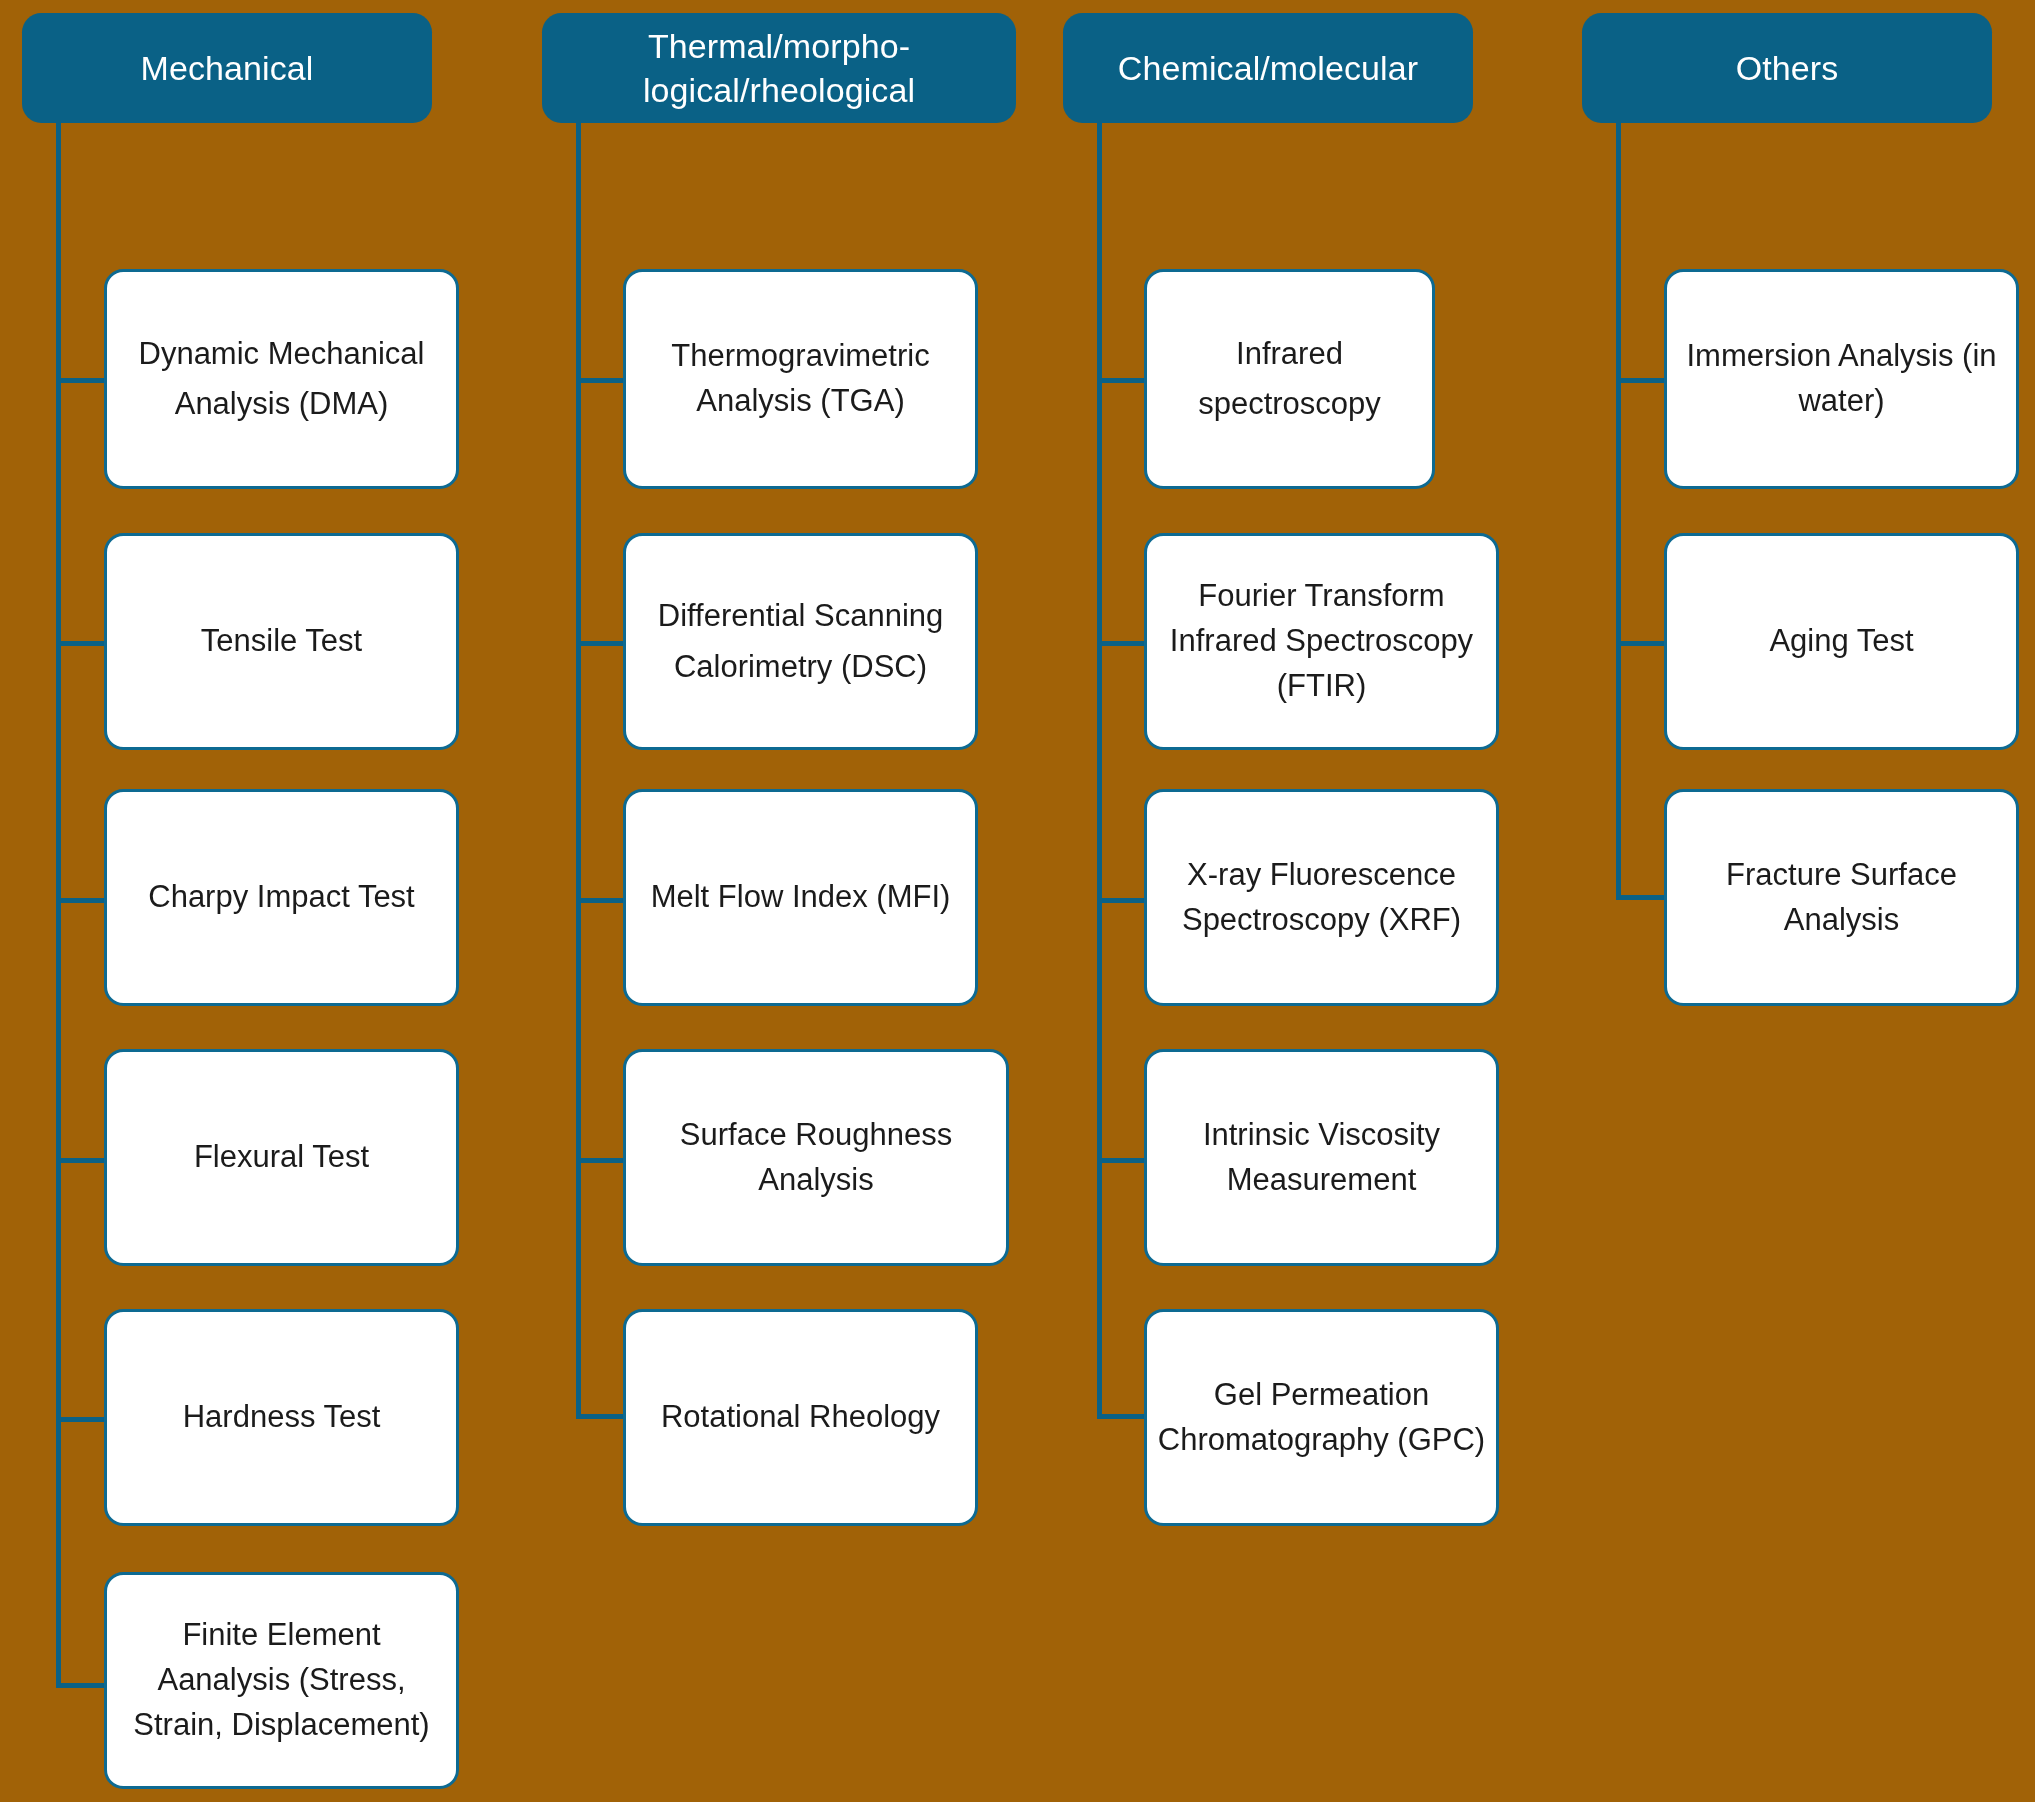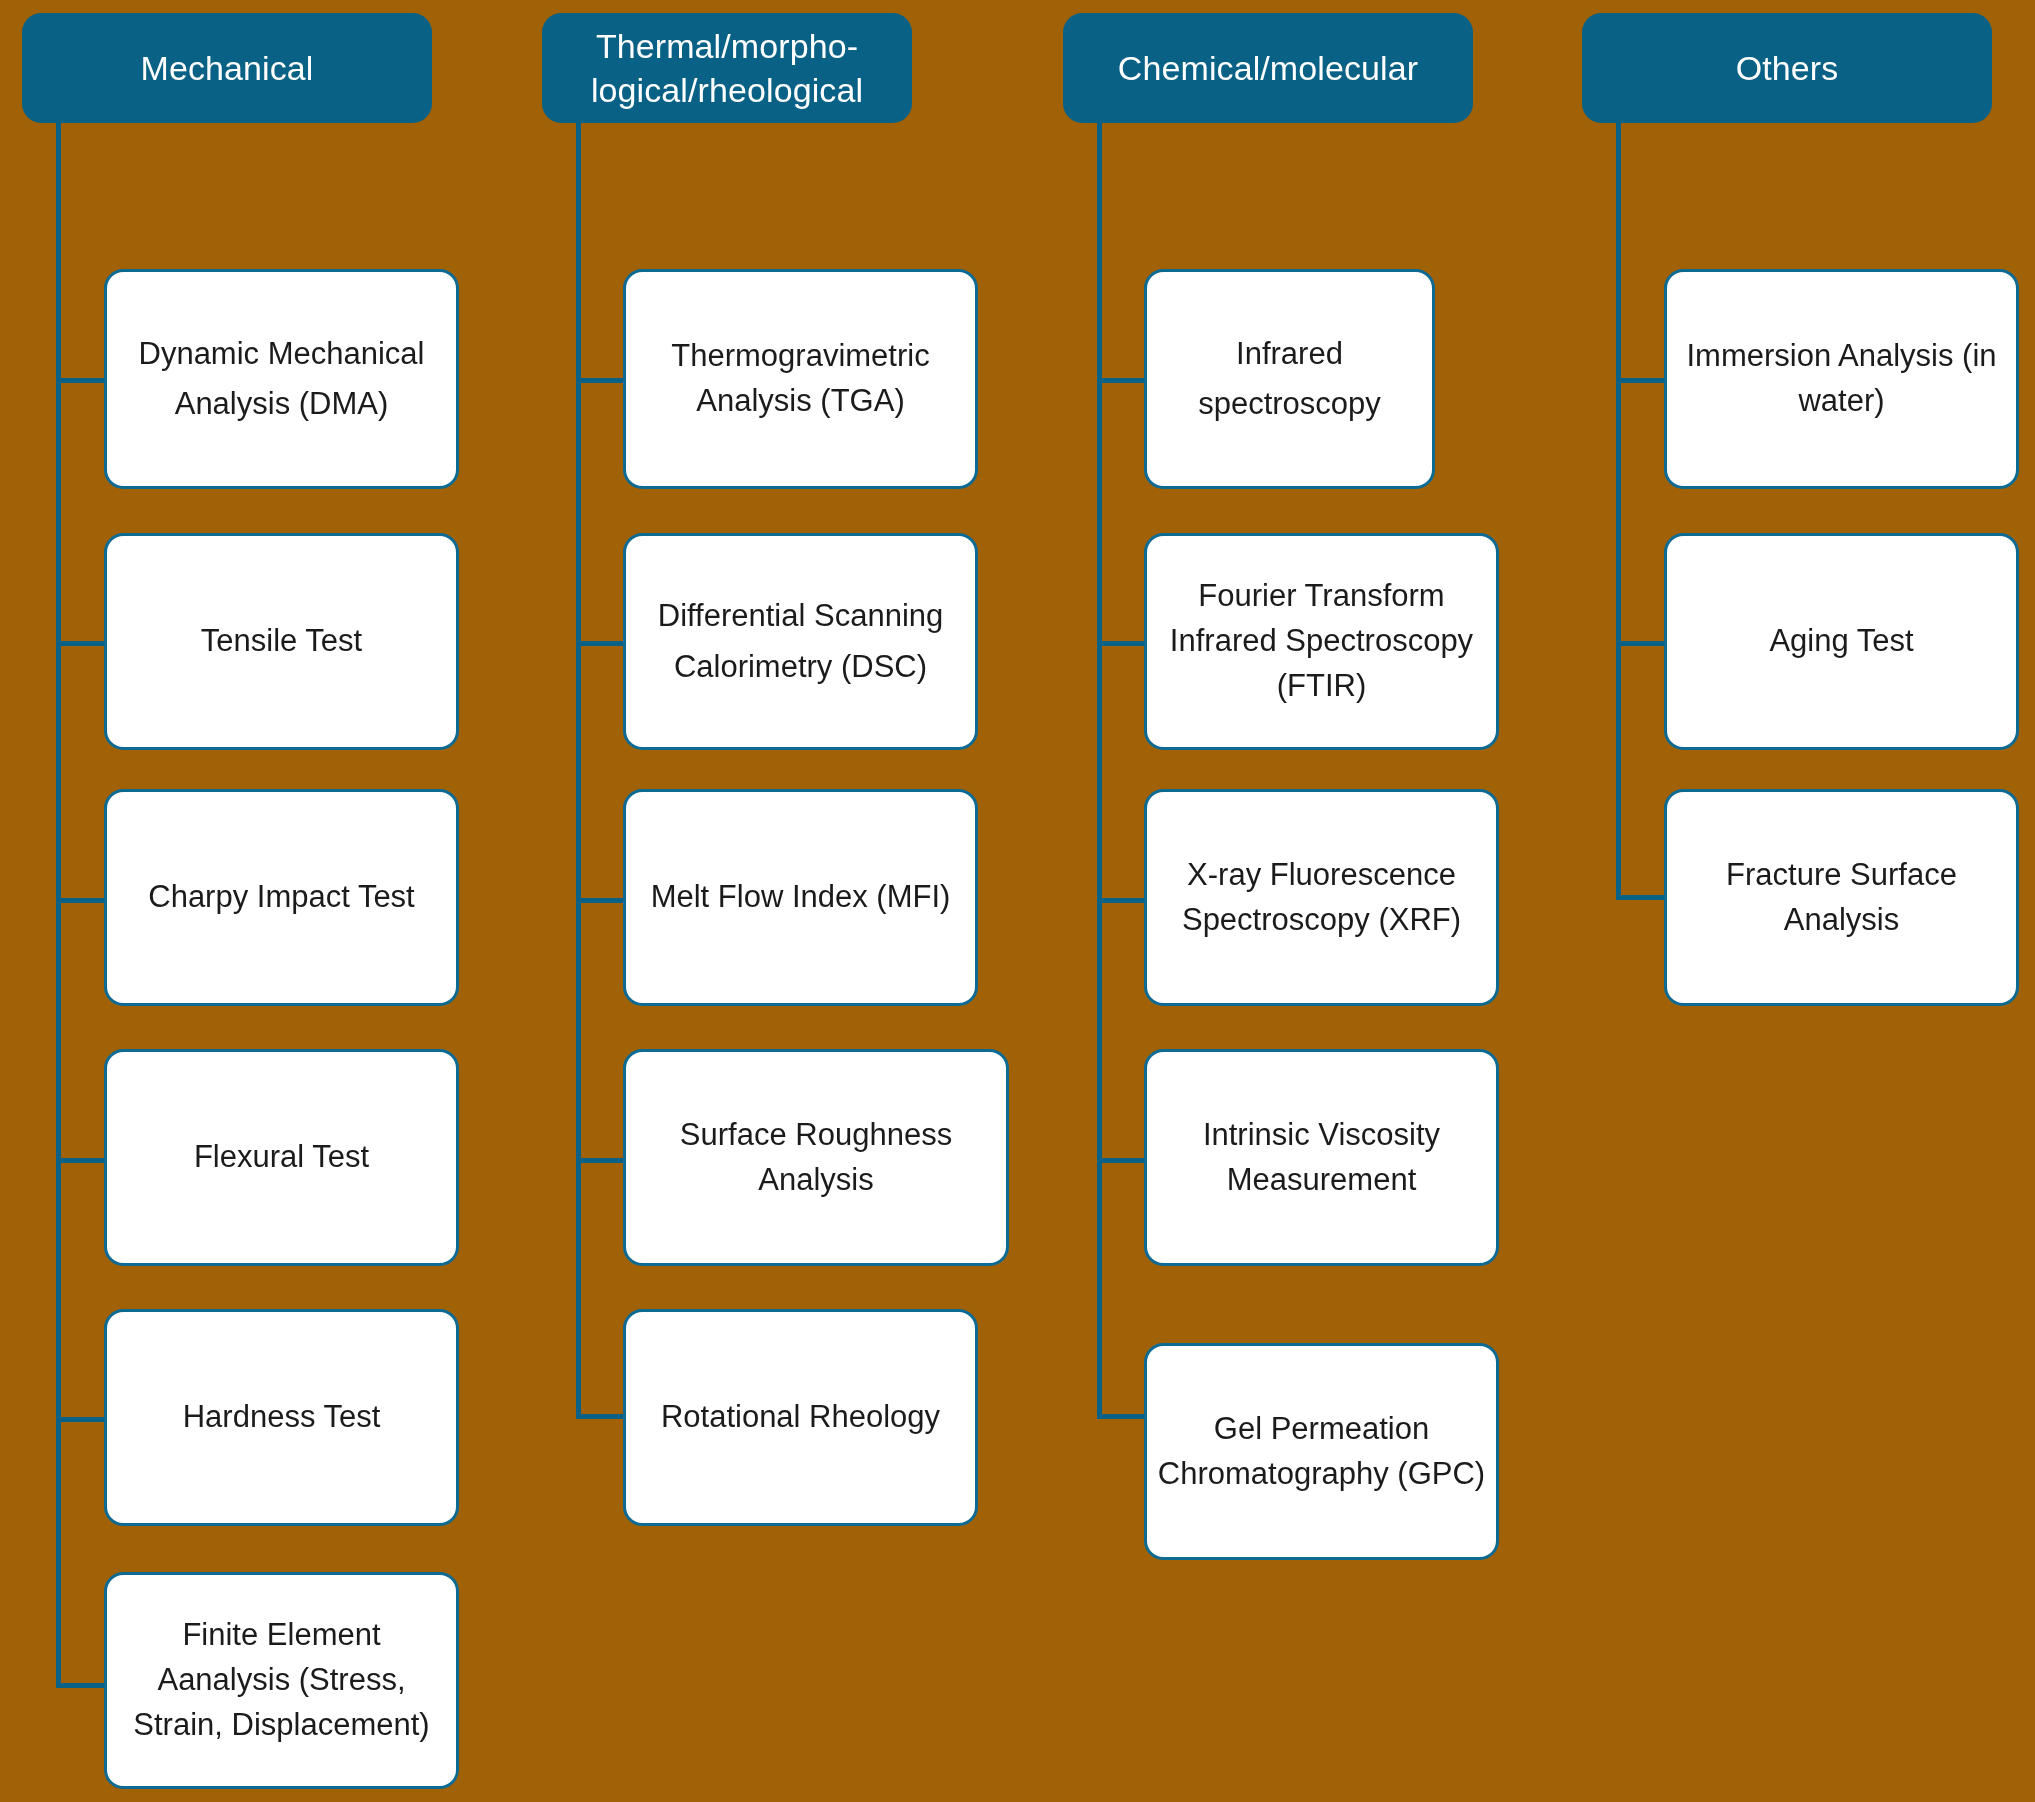--- a/index.html
+++ b/index.html
@@ -93,21 +93,21 @@
     <div class="child-box loose" style="left:104px; top:789px; width:355px; height:217px;">Charpy Impact Test</div>
 
     <div class="child-box" style="left:104px; top:1049px; width:355px; height:217px;">Flexural Test</div>
 
     <div class="child-box" style="left:104px; top:1309px; width:355px; height:217px;">Hardness Test</div>
 
     <div class="child-box" style="left:104px; top:1572px; width:355px; height:217px;">Finite Element Aanalysis (Stress, Strain, Displacement)</div>
   </div>
 
   <div class="column">
-    <div class="header-box" style="left:542px; top:13.4px; width:370px; height:110px;">Thermal/morpho-logical/rheological</div>
+    <div class="header-box" style="left:542px; top:13.4px; width:474px; height:110px;">Thermal/morpho-logical/rheological</div>
 
     <div class="trunk" style="left:576px; top:123px; height:1296px;"></div>
 
     <div class="branch" style="left:576px; top:378px; width:53px;"></div>
     <div class="branch" style="left:576px; top:641px; width:53px;"></div>
     <div class="branch" style="left:576px; top:898px; width:53px;"></div>
     <div class="branch" style="left:576px; top:1158px; width:53px;"></div>
     <div class="branch" style="left:576px; top:1414px; width:53px;"></div>
 
     <div class="child-box" style="left:623px; top:269px; width:355px; height:220px;">Thermogravimetric Analysis (TGA)</div>
@@ -133,21 +133,21 @@
     <div class="branch" style="left:1097px; top:1414px; width:53px;"></div>
 
     <div class="child-box loose" style="left:1144px; top:269px; width:291px; height:220px;">Infrared spectroscopy</div>
 
     <div class="child-box" style="left:1144px; top:533px; width:355px; height:217px;">Fourier Transform Infrared Spectroscopy (FTIR)</div>
 
     <div class="child-box" style="left:1144px; top:789px; width:355px; height:217px;">X-ray Fluorescence Spectroscopy (XRF)</div>
 
     <div class="child-box" style="left:1144px; top:1049px; width:355px; height:217px;">Intrinsic Viscosity Measurement</div>
 
-    <div class="child-box" style="left:1144px; top:1309px; width:355px; height:217px;margin-top:34px;">Gel Permeation Chromatography (GPC)</div>
+    <div class="child-box" style="left:1144px; top:1309px; width:355px; height:217px;">Gel Permeation Chromatography (GPC)</div>
   </div>
 
   <div class="column">
     <div class="header-box" style="left:1582px; top:13.4px; width:410px; height:110px;">Others</div>
 
     <div class="trunk" style="left:1616px; top:123px; height:777px;"></div>
 
     <div class="branch" style="left:1616px; top:378px; width:53px;"></div>
     <div class="branch" style="left:1616px; top:641px; width:53px;"></div>
     <div class="branch" style="left:1616px; top:895px; width:53px;"></div>

